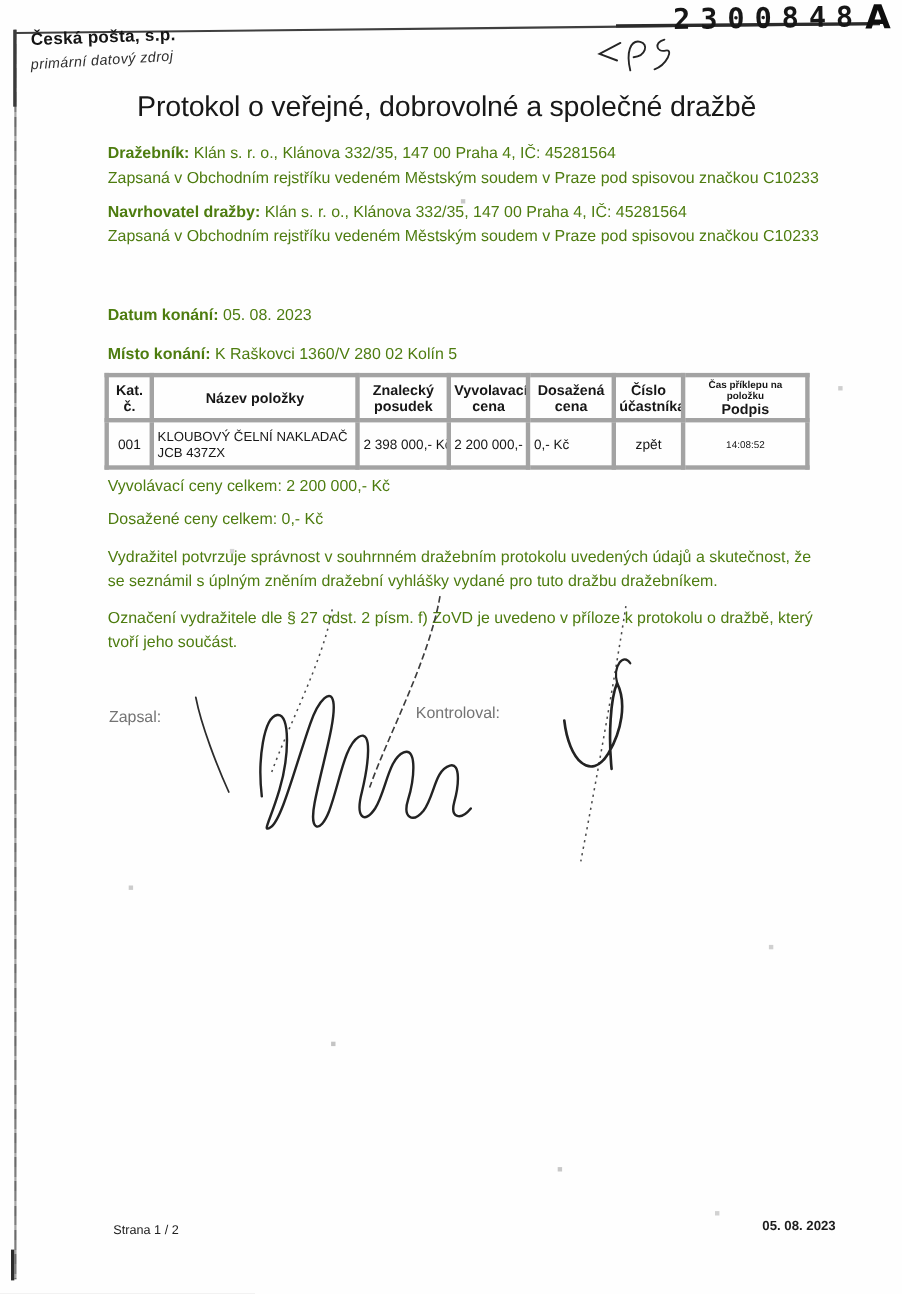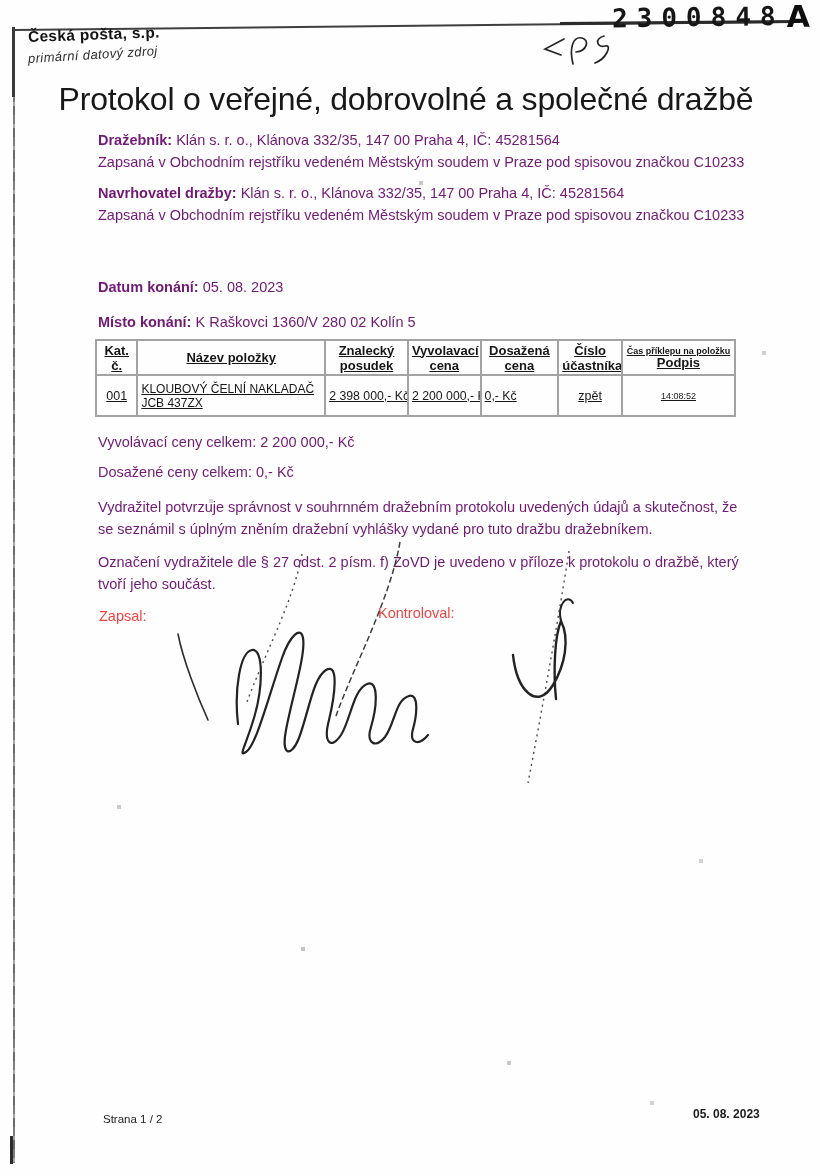--- a/index.html
+++ b/index.html
@@ -29,54 +29,54 @@
   .stamp-number .letter{font-family:"DejaVu Sans",sans-serif;font-weight:900;font-size:30px;
     color:#0e0e0e;margin-left:2px;vertical-align:-2px;}
   .sender{position:absolute;left:28px;top:28px;}
   .sender-name{font-weight:700;font-size:15.5px;color:#141414;transform:rotate(-2deg);
     transform-origin:left center;letter-spacing:.3px;}
   .sender-sub{font-size:13px;color:#2e2e2e;font-style:italic;transform:rotate(-3.5deg);
     transform-origin:left center;margin-top:5px;letter-spacing:.4px;}
   .initials-svg{position:absolute;left:540px;top:32px;}
 
   .doc-title{position:absolute;left:0;top:81px;width:812px;text-align:center;
-    font-size:32px;font-weight:400;color:#181818;letter-spacing:-.2px;}
-
-  
-  .block{position:absolute;left:98px;width:655px;font-size:14.5px;line-height:22px;color:#701a75;}
+    font-size:26px;font-weight:400;color:#181818;letter-spacing:-.2px;}
+
+  
+  .block{position:absolute;left:98px;width:655px;font-size:14.5px;line-height:22px;color:#4d7c0f;}
   .lbl{font-weight:700;}
   .b-auctioneer{top:129px;}
   .b-proposer{top:182px;}
   .b-licitator{top:241px;}
   .b-date{top:276px;}
   .b-place{top:311px;}
   .b-start-total{top:431px;}
   .b-achieved-total{top:461px;}
   .b-confirm{top:496px;}
   .b-design{top:551px;}
 
   
   table.lots{position:absolute;left:95px;top:339px;width:641px;border-collapse:collapse;
     table-layout:fixed;font-size:12.5px;color:#161616;}
-  table.lots th,table.lots td{border:2px solid #a3a3a3;padding:1px 3px;overflow:hidden;text-decoration:underline;}
+  table.lots th,table.lots td{border:4px solid #a3a3a3;padding:1px 3px;overflow:hidden;}
   table.lots th{font-weight:700;font-size:13px;text-align:center;vertical-align:middle;height:31px;line-height:15px;}
   table.lots td{height:37px;vertical-align:middle;}
   .col-kat{width:41px;} .col-name{width:186px;} .col-expert{width:82px;} .col-start{width:72px;}
   .col-achv{width:77px;} .col-part{width:63px;} .col-sig{width:112px;}
   .th-time{display:block;font-size:9px;font-weight:700;line-height:10px;margin-top:1px;}
   .th-podpis{display:block;font-size:13px;font-weight:700;line-height:14px;text-align:center;}
   .td-kat{text-align:center;}
   .td-name{font-size:12px;line-height:14px;text-align:left;}
   .td-price{text-align:left;white-space:nowrap;font-size:12.3px;}
   .td-part{text-align:center;}
   .td-sig{vertical-align:top;text-align:center;}
   .td-time{font-size:9px;line-height:11px;display:block;margin-top:1px;}
 
   
-  .sign-label{position:absolute;font-size:14.5px;color:#ef4444;}
+  .sign-label{position:absolute;font-size:14.5px;color:#737373;margin-top:36px;}
   .lab-zapsal{left:99px;top:608px;}
   .lab-kontroloval{left:378px;top:605px;}
   .sig-svg{position:absolute;pointer-events:none;}
   .sig-left{left:150px;top:538px;}
   .sig-right{left:495px;top:543px;}
 
   
   .footer-page{position:absolute;left:103px;top:1113px;font-size:11.5px;color:#222;}
   .footer-date{position:absolute;left:693px;top:1107px;font-size:12px;font-weight:600;color:#1d1d1d;}
 </style>

